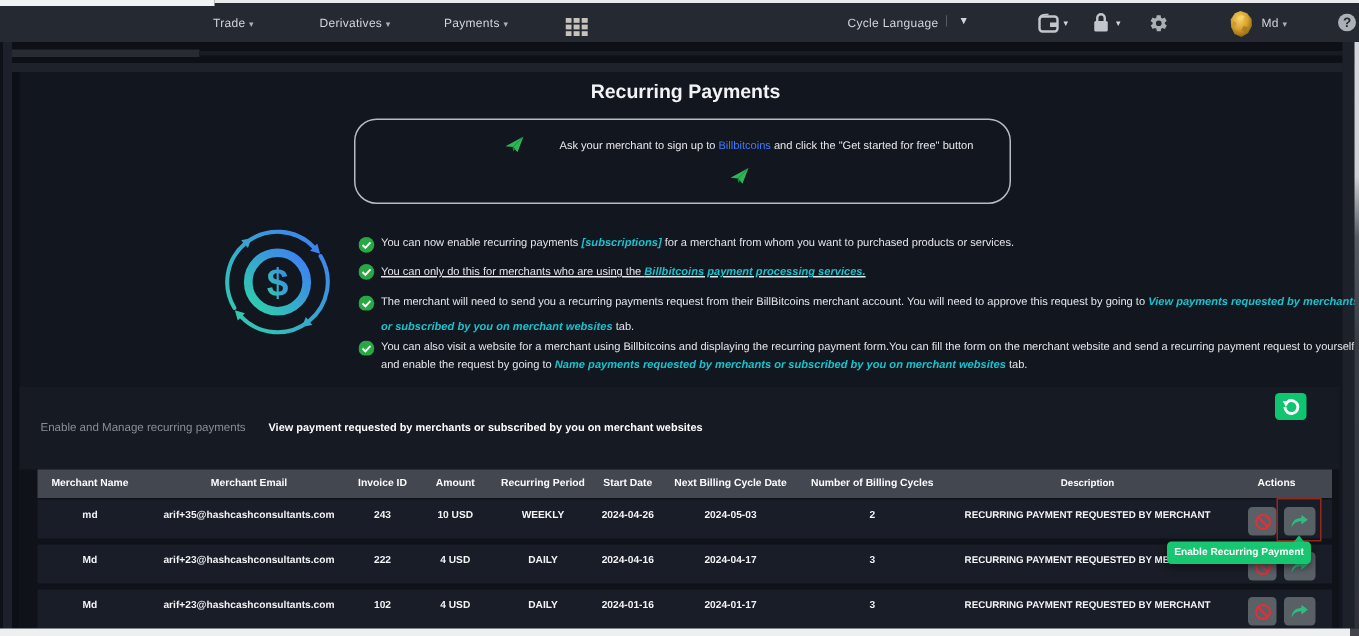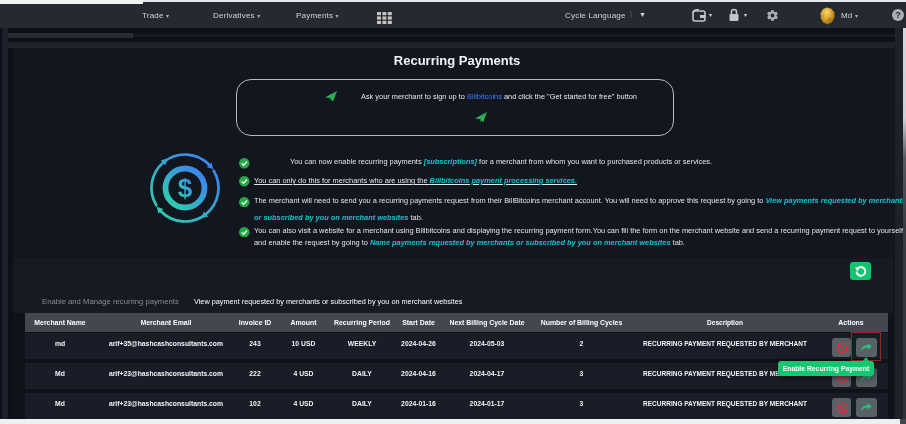--- a/index.html
+++ b/index.html
@@ -25,35 +25,35 @@
 #redge { position:absolute; left:895px; top:28px; width:8px; height:391px; background:#1d212a; }
 #vsb { position:absolute; left:903px; top:28px; width:3px; height:391px; background:linear-gradient(#d3d6da 0px, #cdd0d4 90px, #565b63 130px, #383c43 200px, #2e3138 391px); }
 #vsbthumb { position:absolute; left:900px; top:419px; width:6px; height:5px; background:#43474c; }
 #hsb { position:absolute; left:0; top:419px; width:900px; height:5px; background:#edeff1; }
 
 
 #title { position:absolute; left:0; top:53px; width:914px; text-align:center; color:#f2f3f5; font-size:13px; font-weight:bold; }
 
 
 #infobox { position:absolute; left:236px; top:79px; width:438px; height:57px; border:1px solid #b7bbc1; border-radius:15px; }
-.boxline { position:absolute; left:224px; width:514px; display:flex; justify-content:center; align-items:center; gap:24px; color:#e7e9ec; font-size:7.4px; white-space:nowrap; }
+.boxline { position:absolute; left:236px; width:514px; display:flex; justify-content:center; align-items:center; gap:24px; color:#e7e9ec; font-size:7.4px; white-space:nowrap; }
 .blue { color:#3d7bfd; }
 
 
 .bullet { position:absolute; font-size:7.4px; color:#e4e6ea; white-space:nowrap; }
 .chk { position:absolute; width:10.5px; height:10.5px; }
 .teal { color:#17c3ce; font-style:italic; font-weight:bold; }
 
 
 #panel { position:absolute; left:13px; top:258px; width:880px; height:161px; background:#161a23; }
 #tablebg { position:absolute; left:13px; top:313px; width:880px; height:106px; background:#0f1219; }
 #refreshbtn { position:absolute; left:850px; top:262px; width:21px; height:18px; background:#0fc56f; border-radius:3px; display:flex; align-items:center; justify-content:center; }
-.tab { position:absolute; top:297px; font-size:7.4px; white-space:nowrap;margin-left:15px; }
+.tab { position:absolute; top:280px; font-size:7.4px; white-space:nowrap; }
 #tab1 { left:27px; color:#878d96; font-size:7.7px; }
-#tab2 { left:179px; color:#fdfdfe; font-weight:normal; font-size:7.3px; }
+#tab2 { left:179px; color:#fdfdfe; font-weight:bold; font-size:7.3px; }
 
 
 #thead { position:absolute; left:25px; top:313px; width:863px; height:19px; background:#43474f; display:flex; }
 .th { color:#fdfdfe; font-size:6.9px; font-weight:bold; display:flex; align-items:center; justify-content:center; text-align:center; white-space:nowrap; }
 .row { position:absolute; left:25px; width:863px; height:26.5px; background:#191d27; display:flex; }
 .td { color:#f2f3f5; font-size:6.8px; font-weight:bold; display:flex; align-items:flex-start; padding-top:7px; justify-content:center; text-align:center; }
 .c1{width:70px}.c2{width:142px}.c3{width:36px}.c4{width:61px}.c5{width:56px}.c6{width:57px}.c7{width:80px}.c8{width:109px}.c9{width:178px;font-size:6.5px}.c10{width:74px}
 .abtn { width:19px; height:19px; background:#596066; border-radius:3px; display:flex; align-items:center; justify-content:center; }
 .abtn2 { width:21px; }
 .btns { display:flex; gap:5px; align-items:flex-start !important; padding-top:5.5px !important; justify-content:flex-start; padding-left:18px; }
@@ -166,21 +166,21 @@
   <path d="M18.4 12.6A33.5 33.5 0 0 1 63.1 15.7 M67.7 21.7A33.5 33.5 0 0 1 60.1 65.0 M59.6 65.4A33.5 33.5 0 0 1 14.9 62.3 M10.3 56.3A33.5 33.5 0 0 1 17.0 13.7" fill="none" stroke="url(#g1)" stroke-width="2.7" stroke-linecap="round"></path>
   <path d="M67.4 20.2L65.5 13.4L60.7 18.1Z M55.3 68.9L62.2 67.7L57.9 62.4Z M10.6 57.8L12.5 64.6L17.3 59.9Z M21.7 9.6L14.8 11.2L19.3 16.3Z" fill="url(#g1)"></path>
   <circle cx="39" cy="39" r="19.5" fill="none" stroke="url(#g2)" stroke-width="5.8"></circle>
   <text x="39" y="48" font-size="26" font-weight="bold" fill="url(#g2)" text-anchor="middle" font-family="Liberation Sans">$</text>
 </svg>
 
 <svg class="chk" style="left:239px;top:158px;" viewBox="0 0 16 16">
     <circle cx="8" cy="8" r="8" fill="#28a745"></circle>
     <path d="M4 8.2 L7 11 L12.2 5.4" stroke="#fff" stroke-width="2" fill="none"></path>
   </svg>
-<div class="bullet" style="left:254px;top:157px;margin-left:36px;">You can now enable recurring payments <span class="teal">[subscriptions]</span> for a merchant from whom you want to purchased products or services.</div>
+<div class="bullet" style="left:254px;top:157px;">You can now enable recurring payments <span class="teal">[subscriptions]</span> for a merchant from whom you want to purchased products or services.</div>
 
 <svg class="chk" style="left:239px;top:176px;" viewBox="0 0 16 16">
     <circle cx="8" cy="8" r="8" fill="#28a745"></circle>
     <path d="M4 8.2 L7 11 L12.2 5.4" stroke="#fff" stroke-width="2" fill="none"></path>
   </svg>
 <div class="bullet" style="left:254px;top:176px;text-decoration:underline;">You can only do this for merchants who are using the <span class="teal">Billbitcoins payment processing services.</span></div>
 
 <svg class="chk" style="left:239px;top:196.5px;" viewBox="0 0 16 16">
     <circle cx="8" cy="8" r="8" fill="#28a745"></circle>
     <path d="M4 8.2 L7 11 L12.2 5.4" stroke="#fff" stroke-width="2" fill="none"></path>

